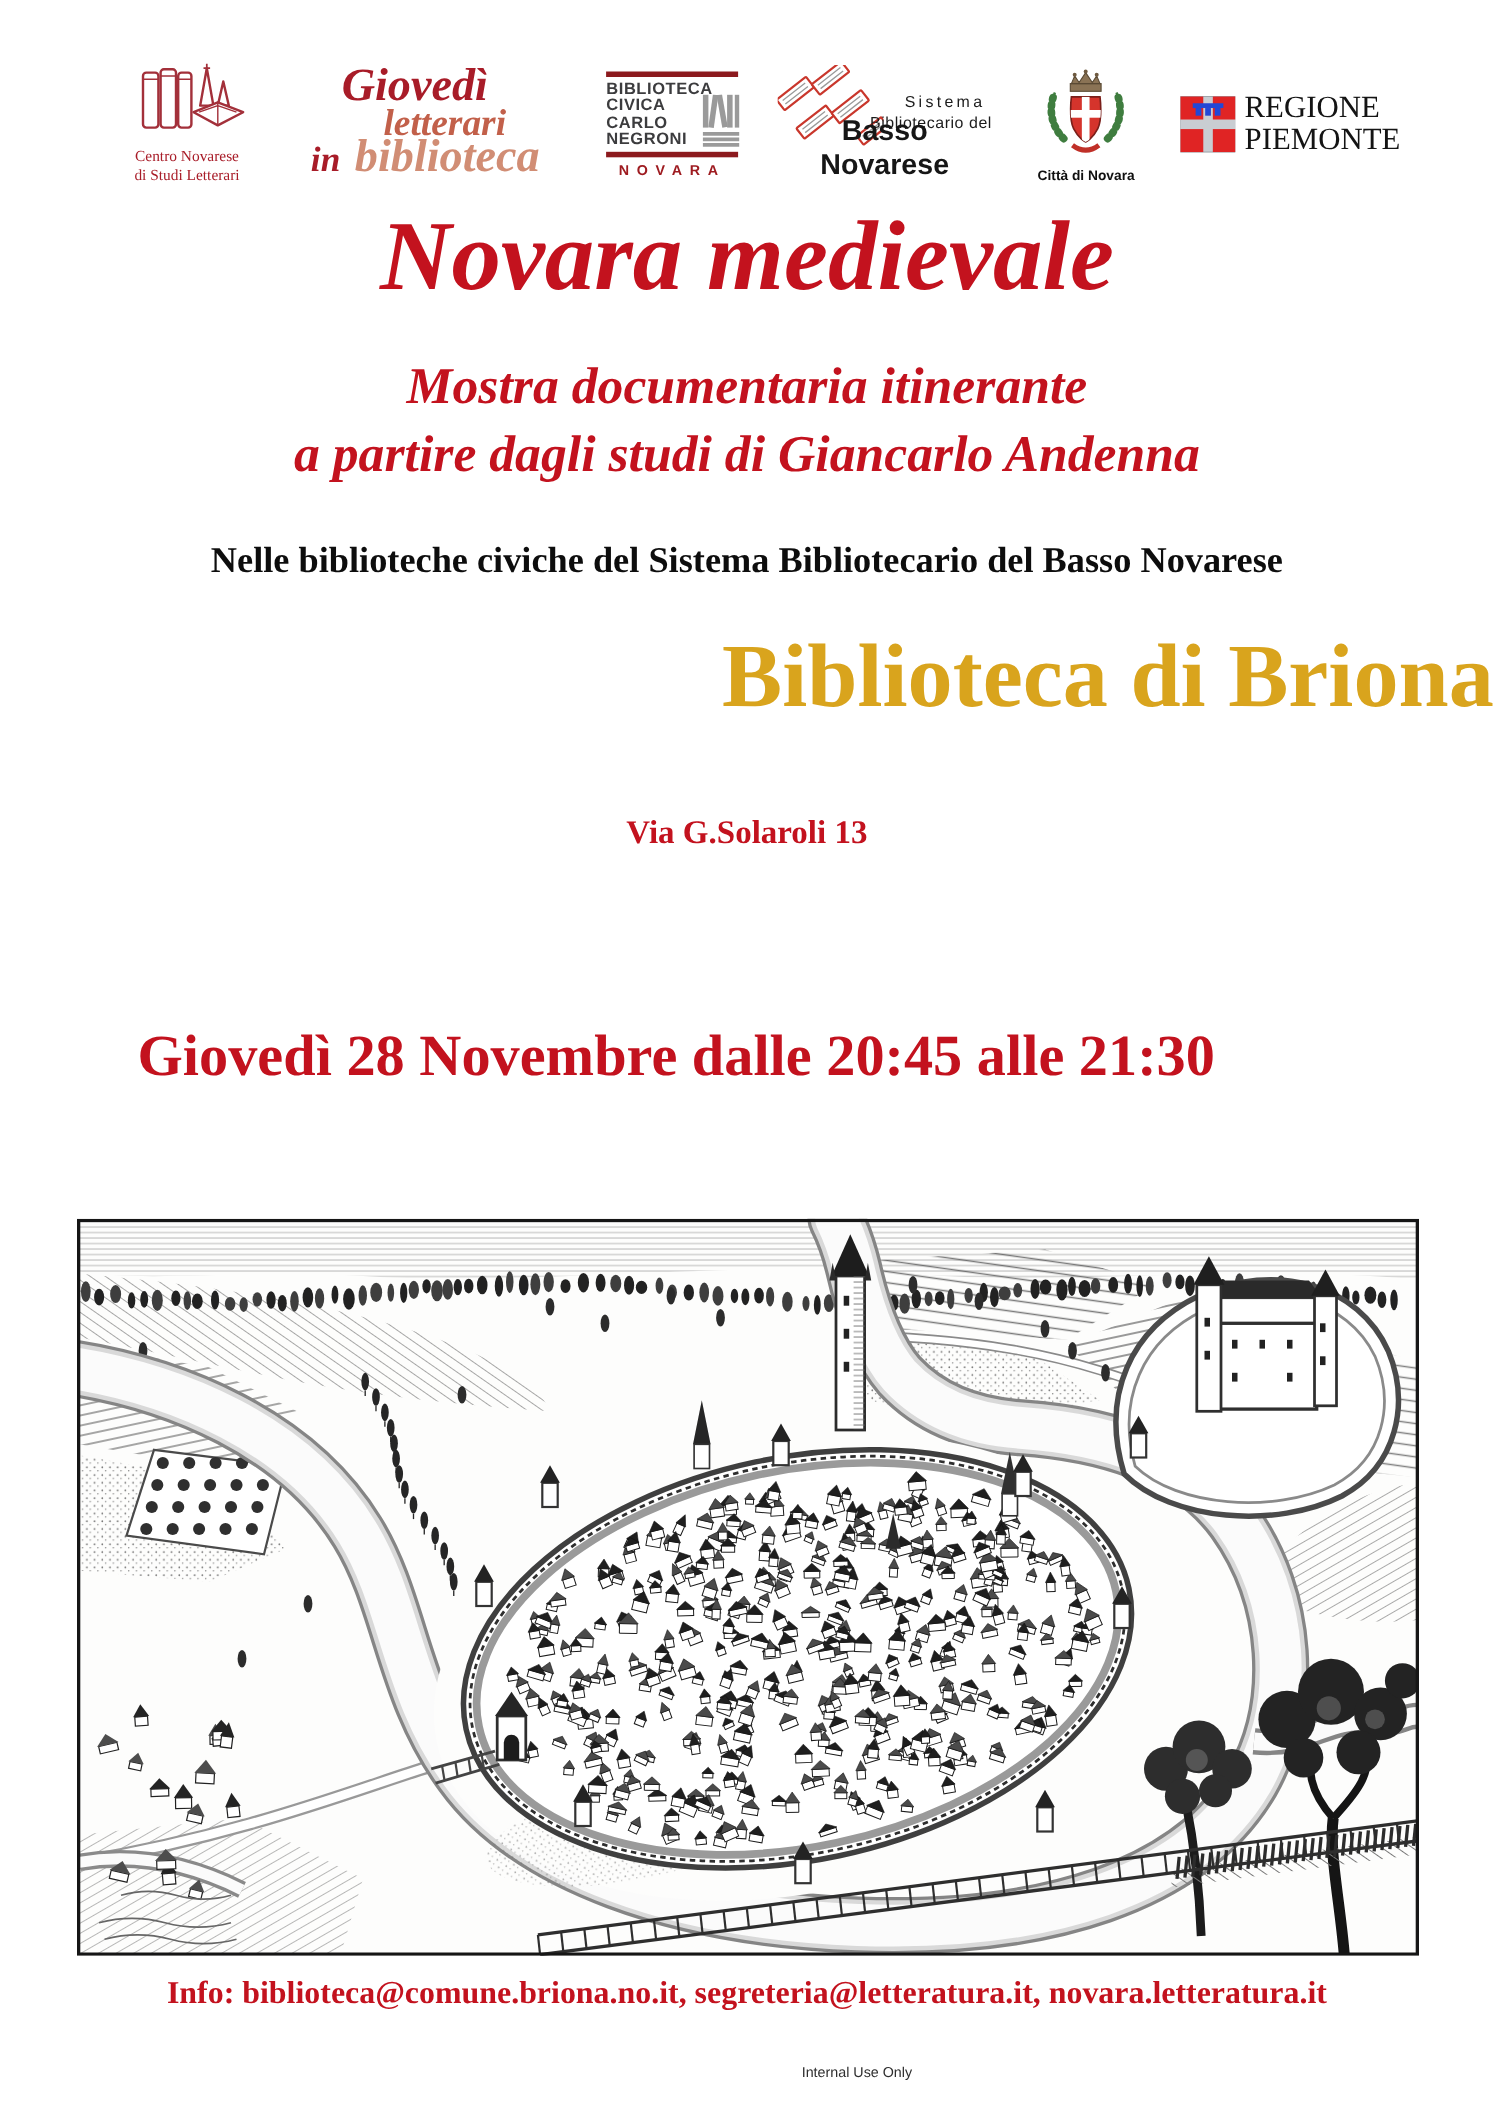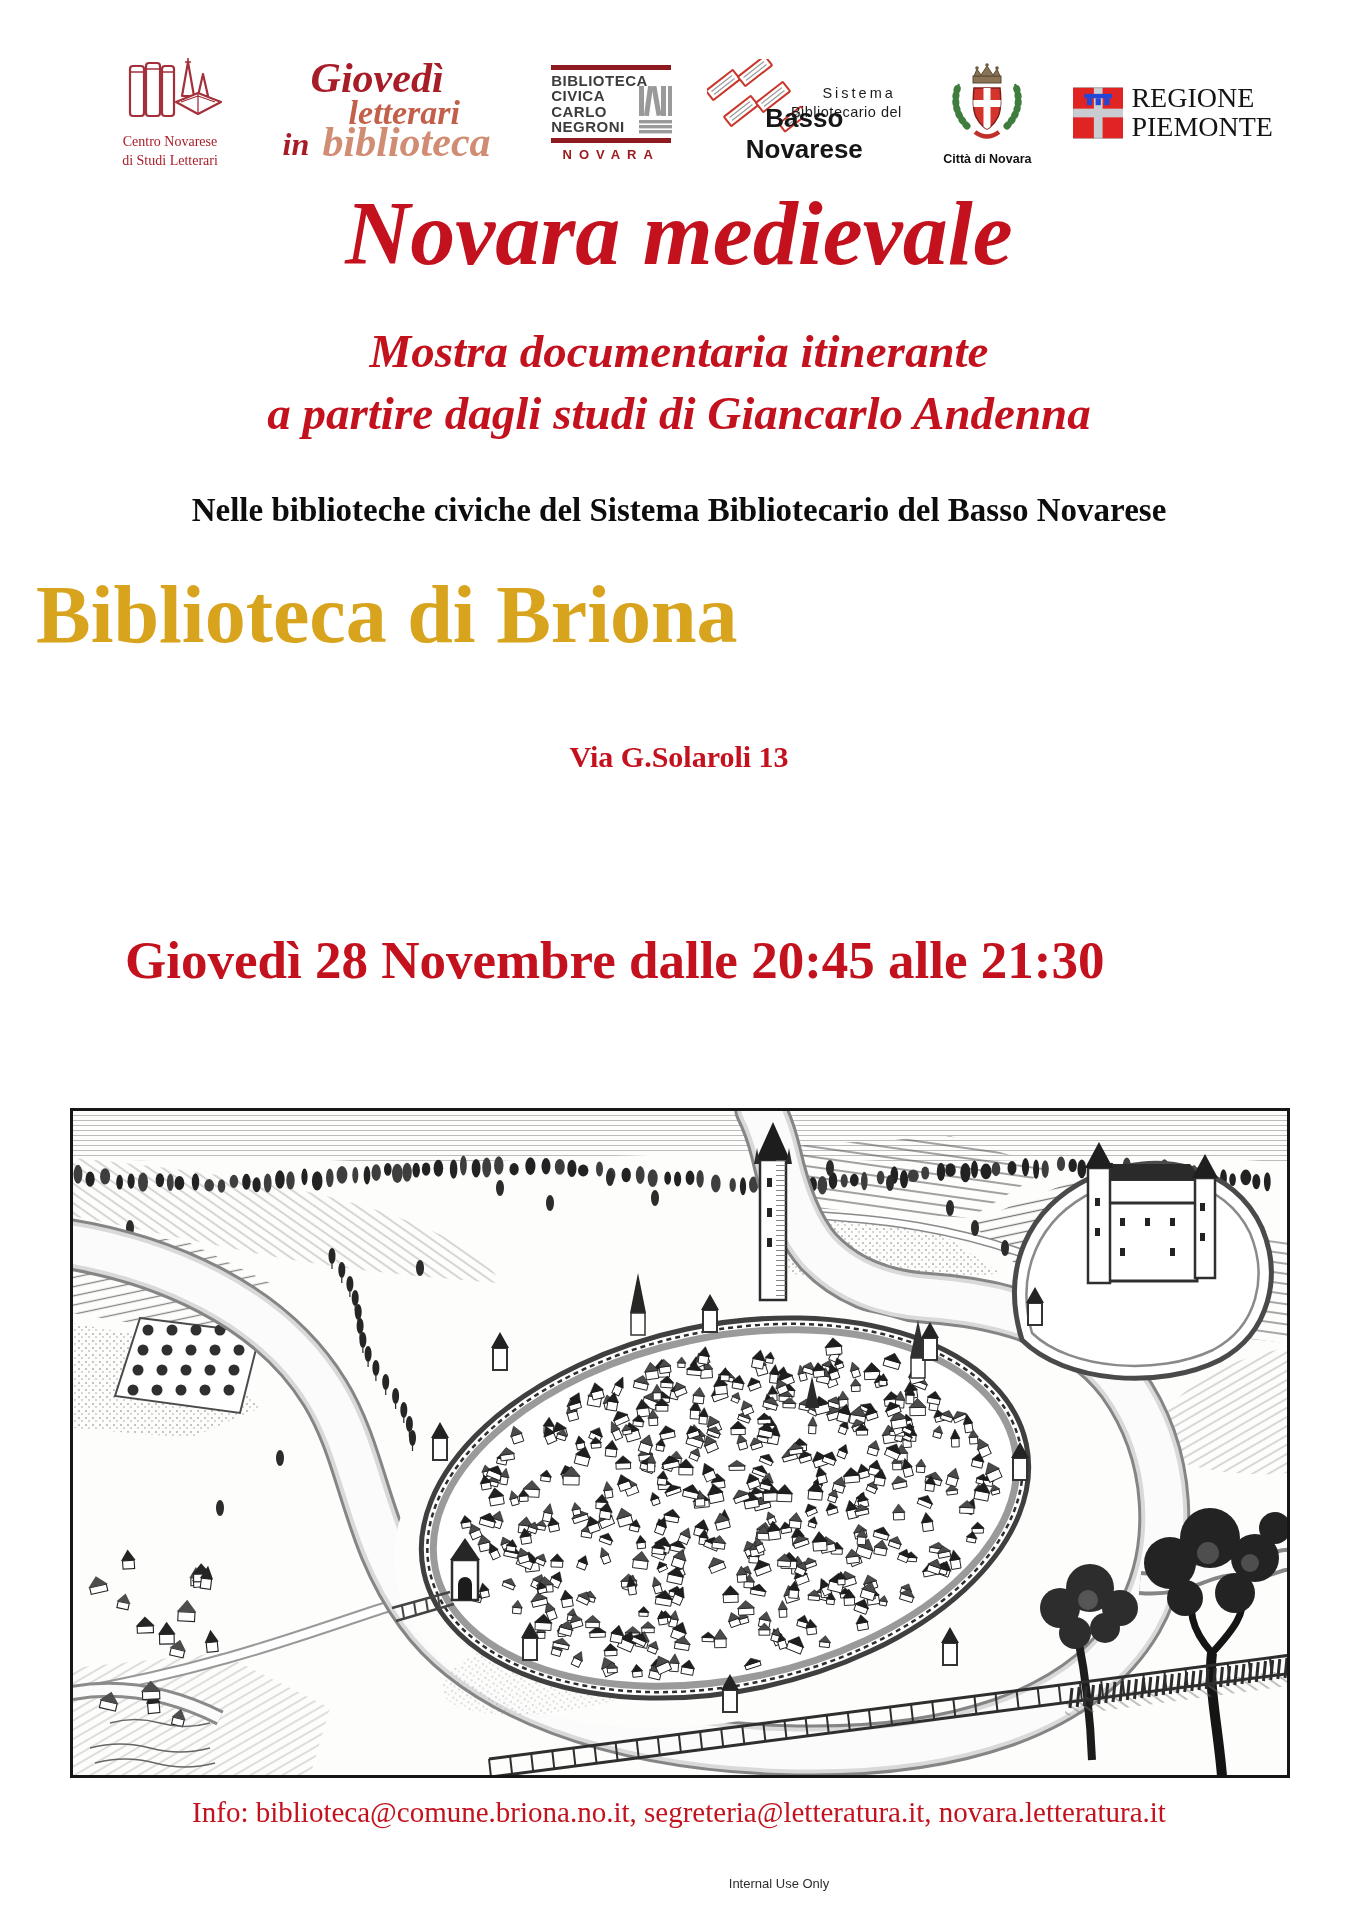--- a/index.html
+++ b/index.html
@@ -42,34 +42,34 @@
 
   
   #title{top:184px;left:0;right:0;text-align:center;font-weight:bold;font-style:italic;
          font-size:90px;line-height:1.1;color:var(--red);}
   .sub{left:0;right:0;text-align:center;font-weight:bold;font-style:italic;
        font-size:47px;color:var(--red);}
   #subtitle1{top:324px;}
   #subtitle2{top:386px;}
   #network-line{top:492px;left:0;right:0;text-align:center;font-weight:bold;
                 font-size:33px;color:#0d0d0d;}
-  #venue-name{top:568px;left:0;right:0;text-align:left;font-weight:bold;
-              font-size:82px;color:var(--gold);margin-left:36px;}
+  #venue-name{top:568px;left:0;right:0;text-align:right;font-weight:bold;
+              font-size:82px;color:var(--gold);}
   #venue-address{top:740px;left:0;right:0;text-align:center;font-weight:bold;
                  font-size:30px;color:var(--red);}
   .date-line{left:125px;font-weight:bold;color:var(--red);white-space:nowrap;}
   #date1{top:846px;font-size:47px;}
   #date2{top:930px;font-size:53px;}
   #date3{top:1018px;font-size:48px;}
 
   
   #engraving-wrap{top:1108px;left:70px;width:1220px;height:670px;}
 
   
-  #footer-info{top:1796px;left:0;right:0;text-align:center;font-weight:normal;
+  #footer-info{top:1796px;left:0;right:0;text-align:center;font-weight:bold;
                font-size:29px;color:var(--red);}
   #internal-note{top:1876px;left:calc(50% + 100px);transform:translateX(-50%);
                  font-family:"Liberation Sans",sans-serif;font-size:13px;color:#2e2e2e;}
 </style>
 </head>
 <body>
 
 <div id="page">
 
   <div id="logo-strip">

